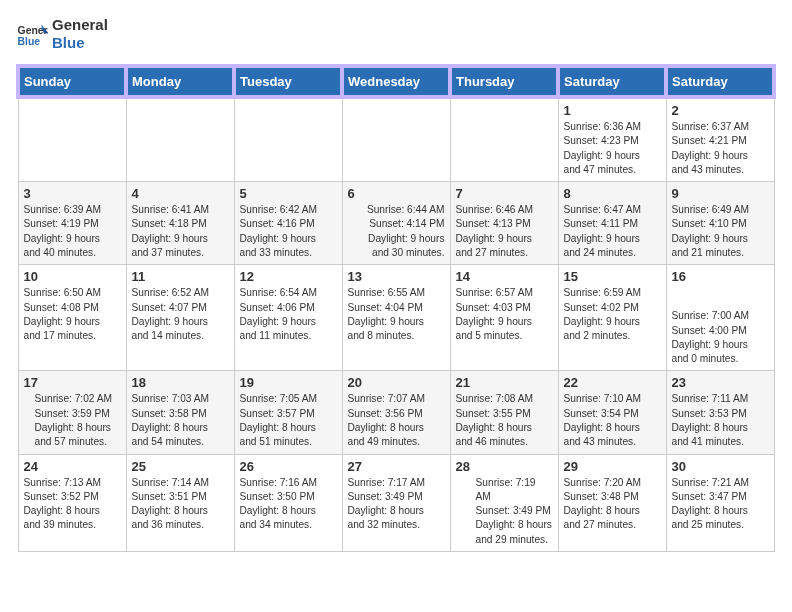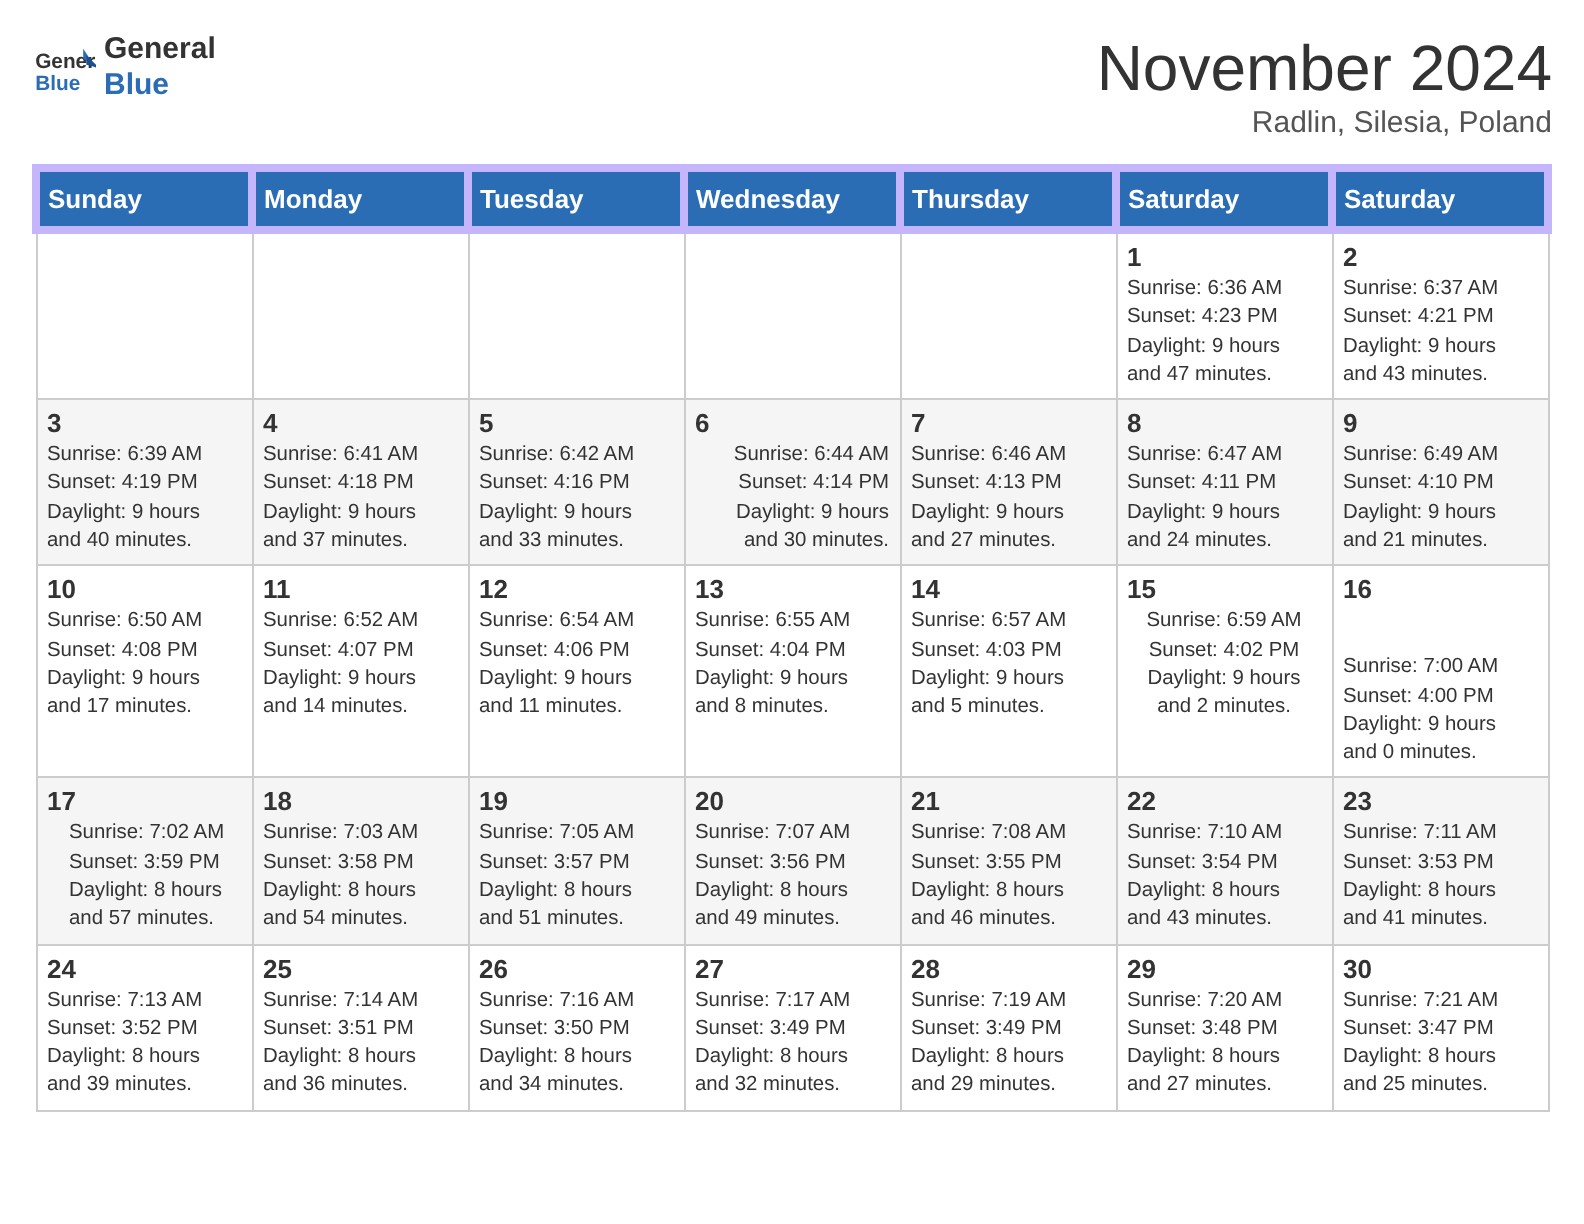--- a/index.html
+++ b/index.html
@@ -90,24 +90,20 @@
       <text x="2" y="20" font-size="13" font-weight="bold" fill="#333" font-family="Arial">General</text>
       <text x="2" y="34" font-size="13" font-weight="bold" fill="#2a6db5" font-family="Arial">Blue</text>
       <polygon points="32,8 40,20 32,14" fill="#2a6db5"></polygon>
       <polygon points="34,12 42,20 34,18" fill="#1a5090"></polygon>
     </svg>
     <div style="line-height:1.2;">
       <div style="font-size:15px;font-weight:bold;color:#333;">General</div>
       <div style="font-size:15px;font-weight:bold;color:#2a6db5;">Blue</div>
     </div>
   </div>
-  <div class="title-block">
-    <div class="month-title">November 2024</div>
-    <div class="subtitle">Radlin, Silesia, Poland</div>
-  </div>
 </div>
 
 <table>
   <thead>
     <tr>
     <th>Sunday</th>
         <th>Monday</th>
         <th>Tuesday</th>
         <th>Wednesday</th>
         <th>Thursday</th>
@@ -219,21 +215,21 @@
         </td>
         <td>
           <div class="day-number">14</div>
           <div class="day-info" style="white-space: pre-line;">Sunrise: 6:57 AM
 Sunset: 4:03 PM
 Daylight: 9 hours
 and 5 minutes.</div>
         </td>
         <td>
           <div class="day-number">15</div>
-          <div class="day-info" style="white-space: pre-line; text-align: center;">Sunrise: 6:59 AM
+          <div class="day-info" style="white-space: pre-line;">Sunrise: 6:59 AM
 Sunset: 4:02 PM
 Daylight: 9 hours
 and 2 minutes.</div>
         </td>
         <td>
           <div class="day-number">16</div>
           <div class="day-info" style="white-space: pre-line; margin-top: 25px;">Sunrise: 7:00 AM
 Sunset: 4:00 PM
 Daylight: 9 hours
 and 0 minutes.</div>
@@ -314,21 +310,21 @@
         </td>
         <td>
           <div class="day-number">27</div>
           <div class="day-info" style="white-space: pre-line;">Sunrise: 7:17 AM
 Sunset: 3:49 PM
 Daylight: 8 hours
 and 32 minutes.</div>
         </td>
         <td>
           <div class="day-number">28</div>
-          <div class="day-info" style="white-space: pre-line;">Sunrise: 7:19 AM
+          <div class="day-info" style="white-space: pre-line; margin-left: 20px;">Sunrise: 7:19 AM
 Sunset: 3:49 PM
 Daylight: 8 hours
 and 29 minutes.</div>
         </td>
         <td>
           <div class="day-number">29</div>
           <div class="day-info" style="white-space: pre-line;">Sunrise: 7:20 AM
 Sunset: 3:48 PM
 Daylight: 8 hours
 and 27 minutes.</div>

